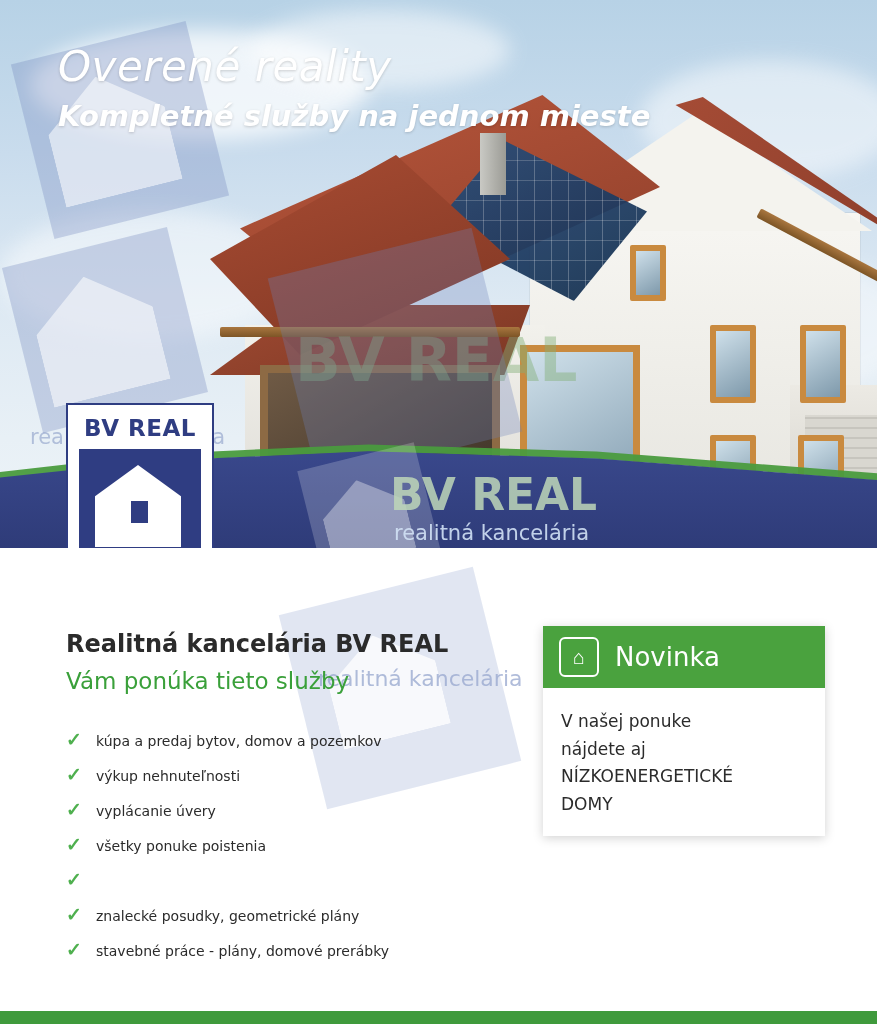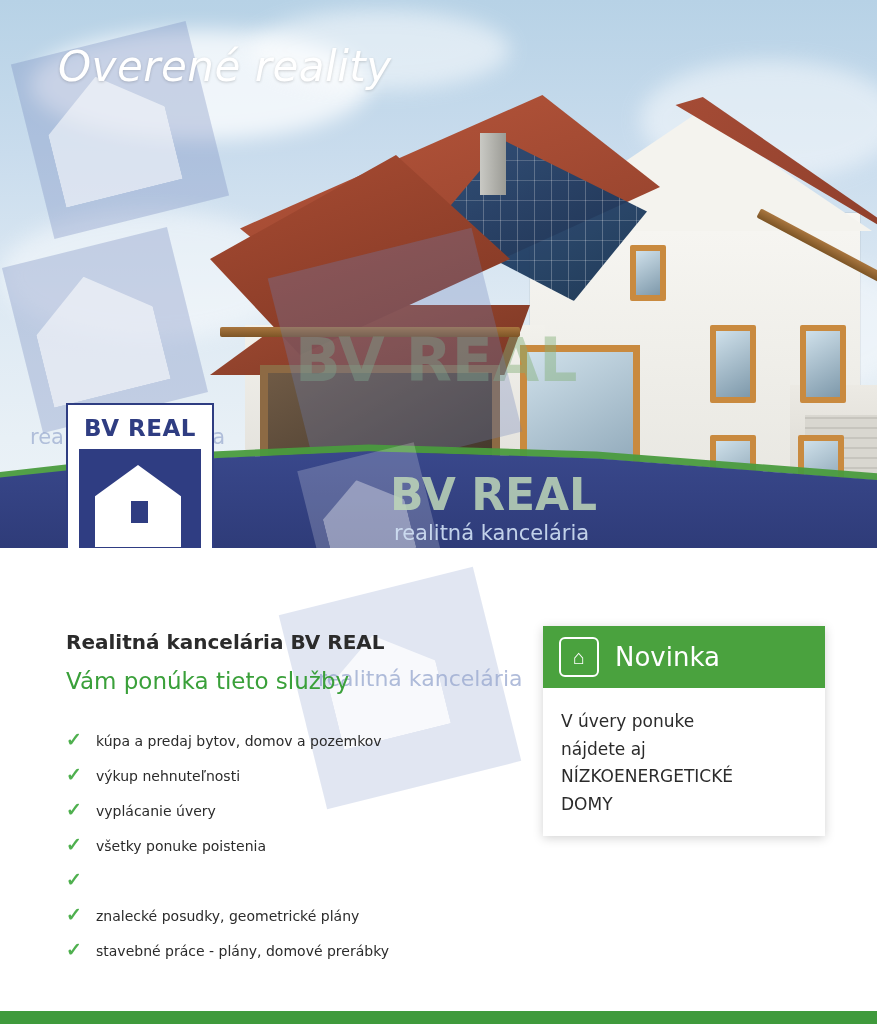--- a/index.html
+++ b/index.html
@@ -214,21 +214,21 @@
     font-family: "DejaVu Sans", sans-serif;
     font-size: 12px; color: #2f3d82; margin-top: 6px;
   }
 
   
   .bottom { position: absolute; left: 0; top: 548px; width: 877px; height: 476px; background:#ffffff; }
 
   .heading1 {
     position: absolute; left: 66px; top: 82px;
     font-family: "DejaVu Sans", sans-serif;
-    font-weight: 700; font-size: 20px; color: #2b2b2b;
+    font-weight: 700; font-size: 24px; color: #2b2b2b;
   }
   .heading2 {
     position: absolute; left: 66px; top: 120px;
     font-family: "DejaVu Sans", sans-serif;
     font-weight: 400; font-size: 23px; color: #3aa03a; text-align: right;
   }
 
   .services { position: absolute; left: 66px; top: 182px; width: 470px; }
   .srv {
     display: flex; align-items: baseline; margin-bottom: 16px;
@@ -336,20 +336,21 @@
 
     <div class="wm" style="left:310px; top:455px;">
       <div class="wm-shape" style="width:120px;height:120px; background:rgba(255,255,255,0.20);"></div>
       <div class="wm-house" style="left:14px; top:24px; width:84px;height:80px; background:rgba(255,255,255,0.35); clip-path:polygon(50% 0%,100% 38%,100% 100%,0% 100%,0% 38%); transform:rotate(-14deg);"></div>
       <div class="wm-text" style="left:80px; top:14px; font-size:44px; color:rgba(190,215,185,0.85);">BV REAL</div>
       <div class="wm-sub" style="left:84px; top:66px; font-size:21px; color:rgba(210,225,245,0.9);">realitná kancelária</div>
     </div>
 
     <div class="header-text">
       <div class="h-line1">Overené reality</div>
+      <div class="h-line2">Kompletné služby na jednom mieste</div>
     </div>
   </div>
 
   <div class="logo-box">
     <div class="logo-title">BV REAL</div>
     <div class="logo-mark">
       <div class="hs"></div>
       <div class="dot"></div>
     </div>
     <div class="logo-sub">realitná kancelária</div>
@@ -394,21 +395,21 @@
         <span class="tick">✓</span>
         <span class="srv-label">stavebné práce - plány, domové prerábky</span>
       </div>
     </div>
 
     <div class="novinka">
       <div class="novinka-head">
         <div class="novinka-icon">⌂</div>
         <div class="novinka-title">Novinka</div>
       </div>
-      <div class="novinka-body">V úvery ponuke
+      <div class="novinka-body">V našej ponuke
 nájdete aj
 NÍZKOENERGETICKÉ
 DOMY</div>
     </div>
 
     <div class="footer-bar"></div>
   </div>
 </div>
 
 </body></html>

